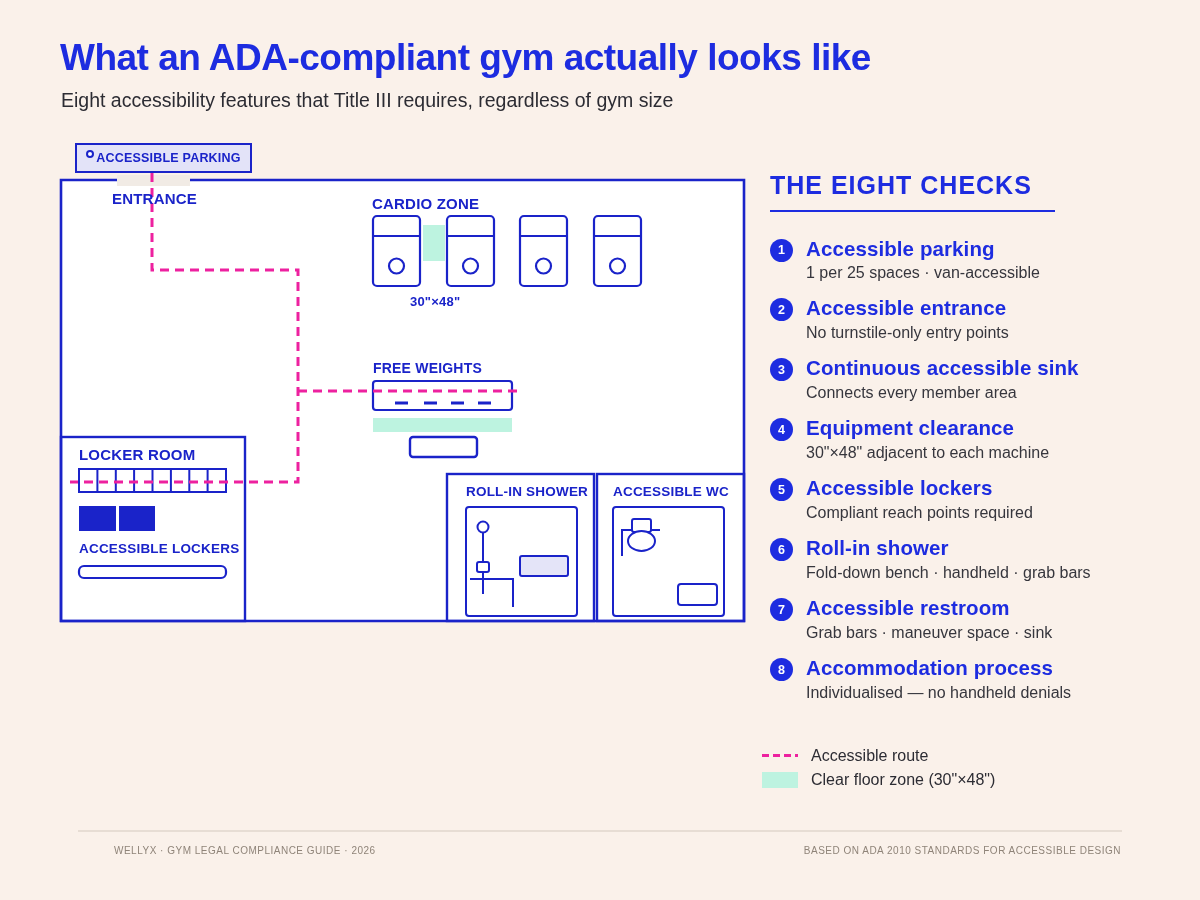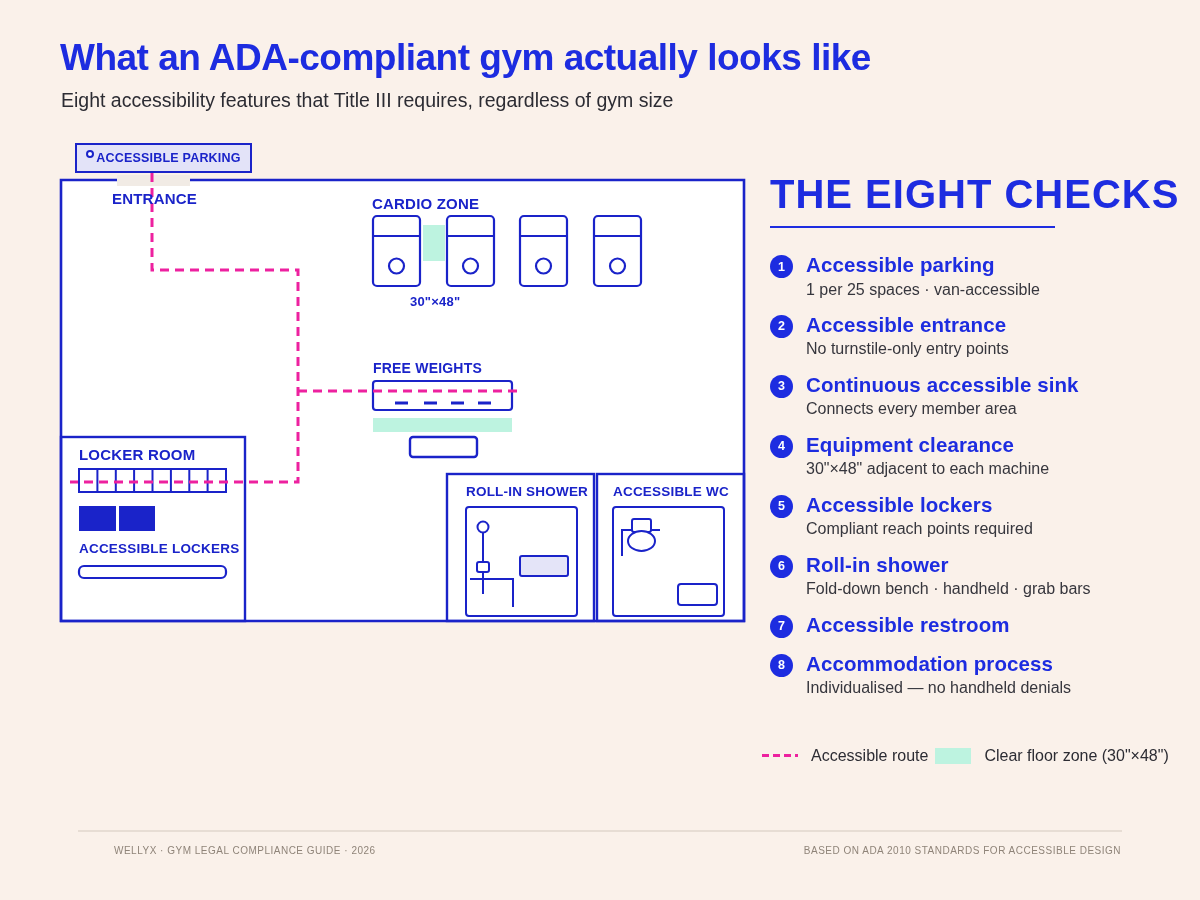--- a/index.html
+++ b/index.html
@@ -50,21 +50,21 @@
   .parking-dot{
     width:8px;height:8px;border:2.5px solid var(--plan-blue,#1a23c9);
     border-radius:50%;background:#fff;box-sizing:border-box;
     margin-top:-8px;flex:none;
   }
   .parking-box .plan-label{font-size:12.5px;}
 
   
   .checks-panel{left:770px;top:172px;width:380px;}
   .checks-heading{
-    font-size:40px;font-weight:800;letter-spacing:1px;
+    font-size:25px;font-weight:800;letter-spacing:1px;
     color:var(--heading-blue,#1d2ce0);line-height:1.1;white-space:nowrap;
   }
   .checks-underline{width:285px;height:2px;background:var(--heading-blue,#1d2ce0);margin-top:10px;}
   .checks-list{margin-top:26px;display:flex;flex-direction:column;gap:15px;}
   .check-item{display:flex;gap:13px;}
   .check-badge{
     flex:none;width:23px;height:23px;border-radius:50%;
     background:var(--heading-blue,#1d2ce0);color:#ffffff;
     font-size:12.5px;font-weight:700;
     display:flex;align-items:center;justify-content:center;
@@ -72,21 +72,21 @@
   }
   .check-title{
     font-size:20.5px;font-weight:800;letter-spacing:0.1px;
     color:var(--heading-blue,#1d2ce0);line-height:1.1;white-space:nowrap;
   }
   .check-desc{
     font-size:16px;color:#36363d;margin-top:4px;line-height:1.15;white-space:nowrap;
   }
 
   
-  .legend{left:762px;top:747px;display:flex;flex-direction:row;gap:7px;}
+  .legend{left:762px;top:747px;display:flex;flex-direction:column;gap:7px;}
   .legend-row{display:flex;align-items:center;height:17px;}
   .legend-swatch-route{
     width:36px;height:3.5px;margin-right:13px;flex:none;
     background:repeating-linear-gradient(90deg,
       var(--route-pink,#ed219f) 0 7px, transparent 7px 11px);
   }
   .legend-swatch-zone{
     width:36px;height:16px;margin-right:13px;flex:none;
     background:var(--clear-zone-teal,#bdf3e0);
   }
@@ -268,20 +268,21 @@
         <div>
           <div class="check-title">Roll-in shower</div>
           <div class="check-desc">Fold-down bench · handheld · grab bars</div>
         </div>
       </div>
 
       <div class="check-item">
         <div class="check-badge">7</div>
         <div>
           <div class="check-title">Accessible restroom</div>
+          <div class="check-desc">Grab bars · maneuver space · sink</div>
         </div>
       </div>
 
       <div class="check-item">
         <div class="check-badge">8</div>
         <div>
           <div class="check-title">Accommodation process</div>
           <div class="check-desc">Individualised — no handheld denials</div>
         </div>
       </div>

